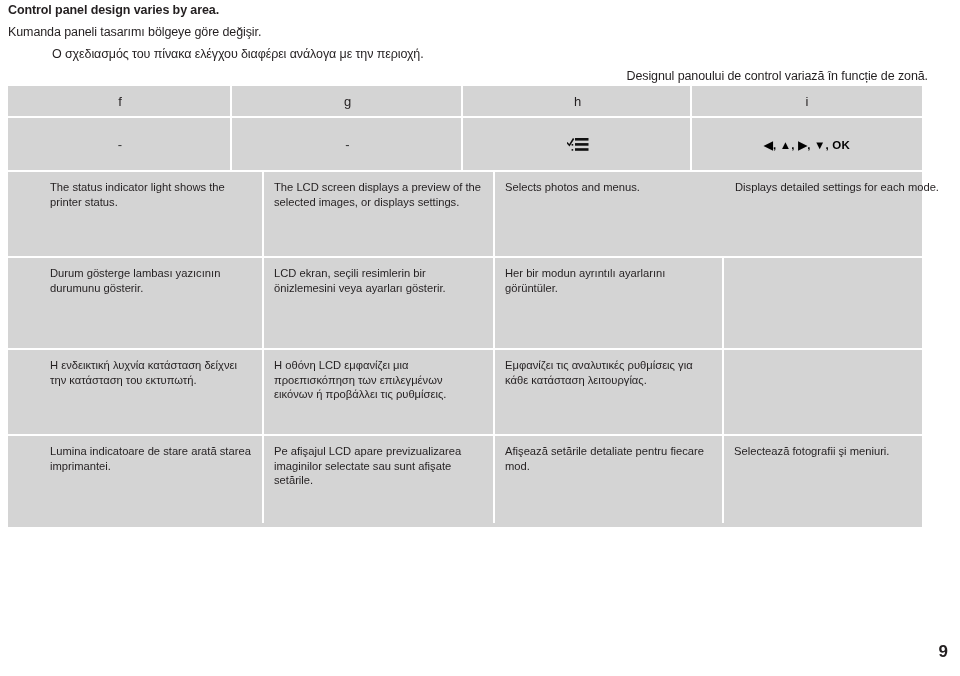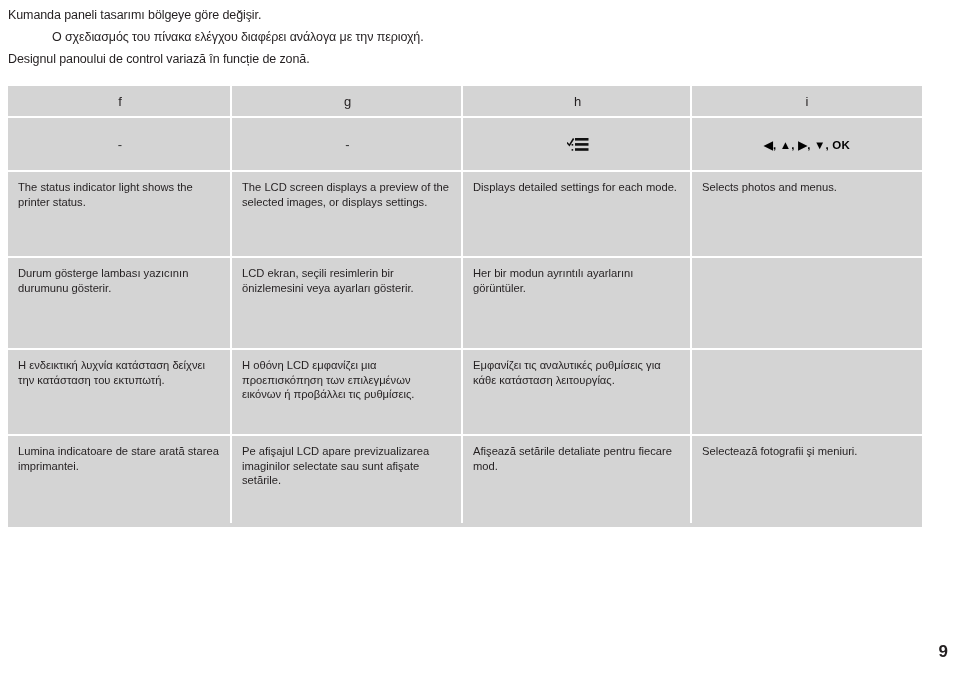--- a/index.html
+++ b/index.html
@@ -32,21 +32,21 @@
   }
   .intro-line {
     font-size: 12.5px;
     line-height: 13px;
     color: #231f20;
     white-space: nowrap;
   }
   .intro-line.en   { padding-top: 4px; font-weight: 700; letter-spacing: -0.1px; }
   .intro-line.tr   { padding-top: 9px; font-weight: 400; letter-spacing: -0.1px; }
   .intro-line.el   { padding-top: 9px; font-weight: 400; letter-spacing: -0.1px; margin-left: 44px; }
-  .intro-line.ro   { padding-top: 9px; font-weight: 400; letter-spacing: -0.1px; }
+  .intro-line.ro   { padding-top: 9px; font-weight: 400; letter-spacing: -0.1px; text-align: right; }
 
   
   .panel-table {
     position: absolute;
     left: 8px;
     top: 86px;
     width: 914px;
     height: 441px;
     background: #d4d4d4;
     display: flex;
@@ -130,21 +130,21 @@
 
   
   .checklist-icon {
     display: inline-block;
     width: 22px;
     height: 16px;
     line-height: 0;
   }
 
   
-  .row-desc { min-height: 86px; }
+  .row-desc { min-height: 86px; padding-left: 32px; }
   .row-desc .t-cell {
     padding: 8px 11px 8px 10px;
     vertical-align: top;
   }
   .row-desc-en { height: 86px; }
   .row-desc-tr { height: 92px; }
   .row-desc-el { height: 76px; }
   .row-desc-ro { height: 87px; border-radius: 18px; }
 
   .cell-text { display: block; }
@@ -158,20 +158,21 @@
     font-weight: 700;
     color: #231f20;
   }
 </style>
 </head>
 <body>
 
 <div class="page">
 
   <div class="intro">
+    <div class="intro-line en">Control panel design varies by area.</div>
     <div class="intro-line tr">Kumanda paneli tasarımı bölgeye göre değişir.</div>
     <div class="intro-line el">Ο σχεδιασμός του πίνακα ελέγχου διαφέρει ανάλογα με την περιοχή.</div>
     <div class="intro-line ro">Designul panoului de control variază în funcție de zonă.</div>
   </div>
 
   <div class="panel-table">
 
     <div class="t-row row-head">
       <div class="t-cell col-f">f</div>
       <div class="t-cell col-g">g</div>
@@ -206,26 +207,26 @@
       </div>
     </div>
 
     <div class="t-row row-desc row-desc-en">
       <div class="t-cell col-f">
         <span class="cell-text">The status indicator light shows the printer status.</span>
       </div>
       <div class="t-cell col-g">
         <span class="cell-text">The LCD screen displays a preview of the selected images, or displays settings.</span>
       </div>
-      <div class="t-cell col-h">
-        <span class="cell-text">Displays detailed settings for each mode.</span>
-      </div>
       <div class="t-cell col-i lastcol">
         <span class="cell-text">Selects photos and menus.</span>
       </div>
+      <div class="t-cell col-h">
+        <span class="cell-text">Displays detailed settings for each mode.</span>
+      </div>
     </div>
 
     <div class="t-row row-desc row-desc-tr">
       <div class="t-cell col-f">
         <span class="cell-text">Durum gösterge lambası yazıcının durumunu gösterir.</span>
       </div>
       <div class="t-cell col-g">
         <span class="cell-text">LCD ekran, seçili resimlerin bir önizlemesini veya ayarları gösterir.</span>
       </div>
       <div class="t-cell col-h">

